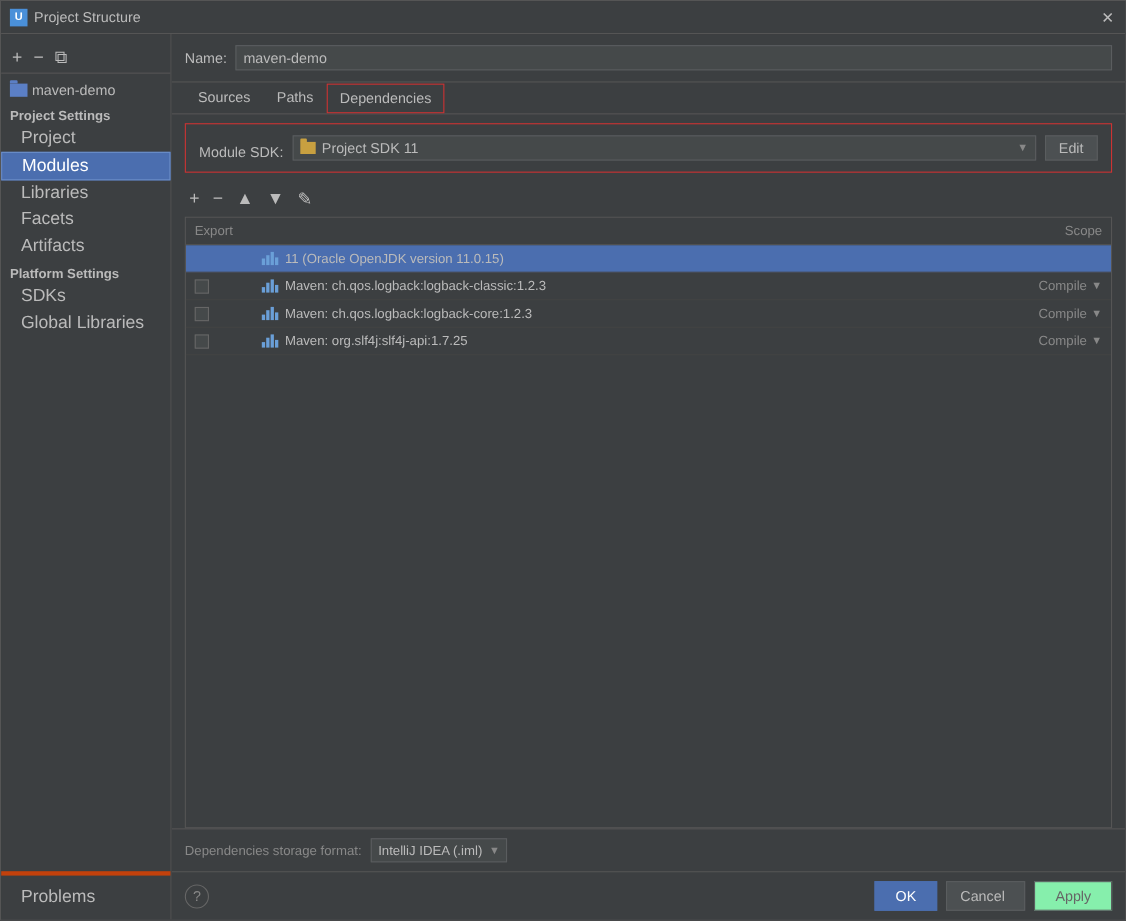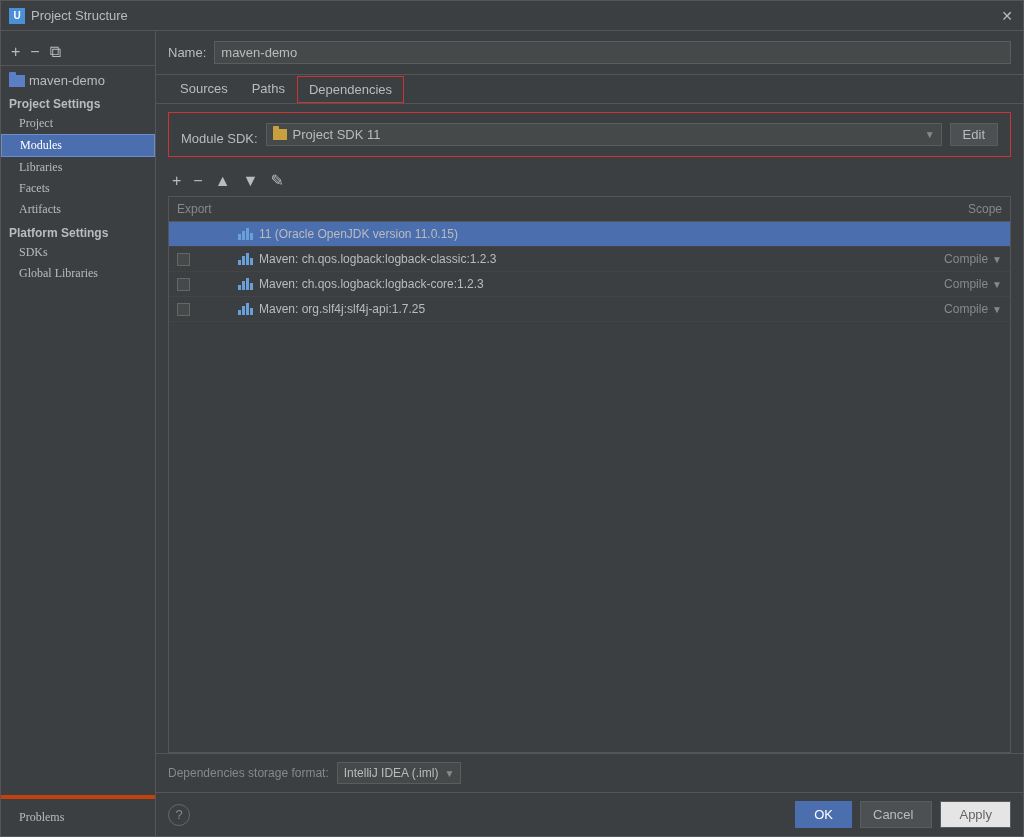--- a/index.html
+++ b/index.html
@@ -106,22 +106,21 @@
     .section-header {
       font-weight: bold;
       color: #bbbbbb;
       padding: 6px 8px 2px 8px;
       font-size: 12px;
     }
     .sidebar-item {
       padding: 3px 8px 3px 18px;
       cursor: pointer;
       color: #bbbbbb;
-      font-size: 12px;
-      font-family: Liberation Serif, serif;
+      font-size: 16px;
     }
     .sidebar-item.active {
       background: #4b6eaf;
       color: white;
       border: 1px solid #6b8ec9;
     }
     .right-panel {
       flex: 1;
       display: flex;
       flex-direction: column;
@@ -335,21 +334,21 @@
       background: #4b6eaf;
       color: white;
       border-color: #4b6eaf;
     }
     .footer-btn.secondary {
       background: #4c5052;
       color: #bbbbbb;
       padding-left: 12px;
     }
     .footer-btn.disabled {
-      background: #e5e5e5;
+      background: #86efac;
       color: #666;
       cursor: default;
     }
     .help-btn {
       width: 22px;
       height: 22px;
       border-radius: 50%;
       border: 1px solid #666;
       background: none;
       color: #888;

